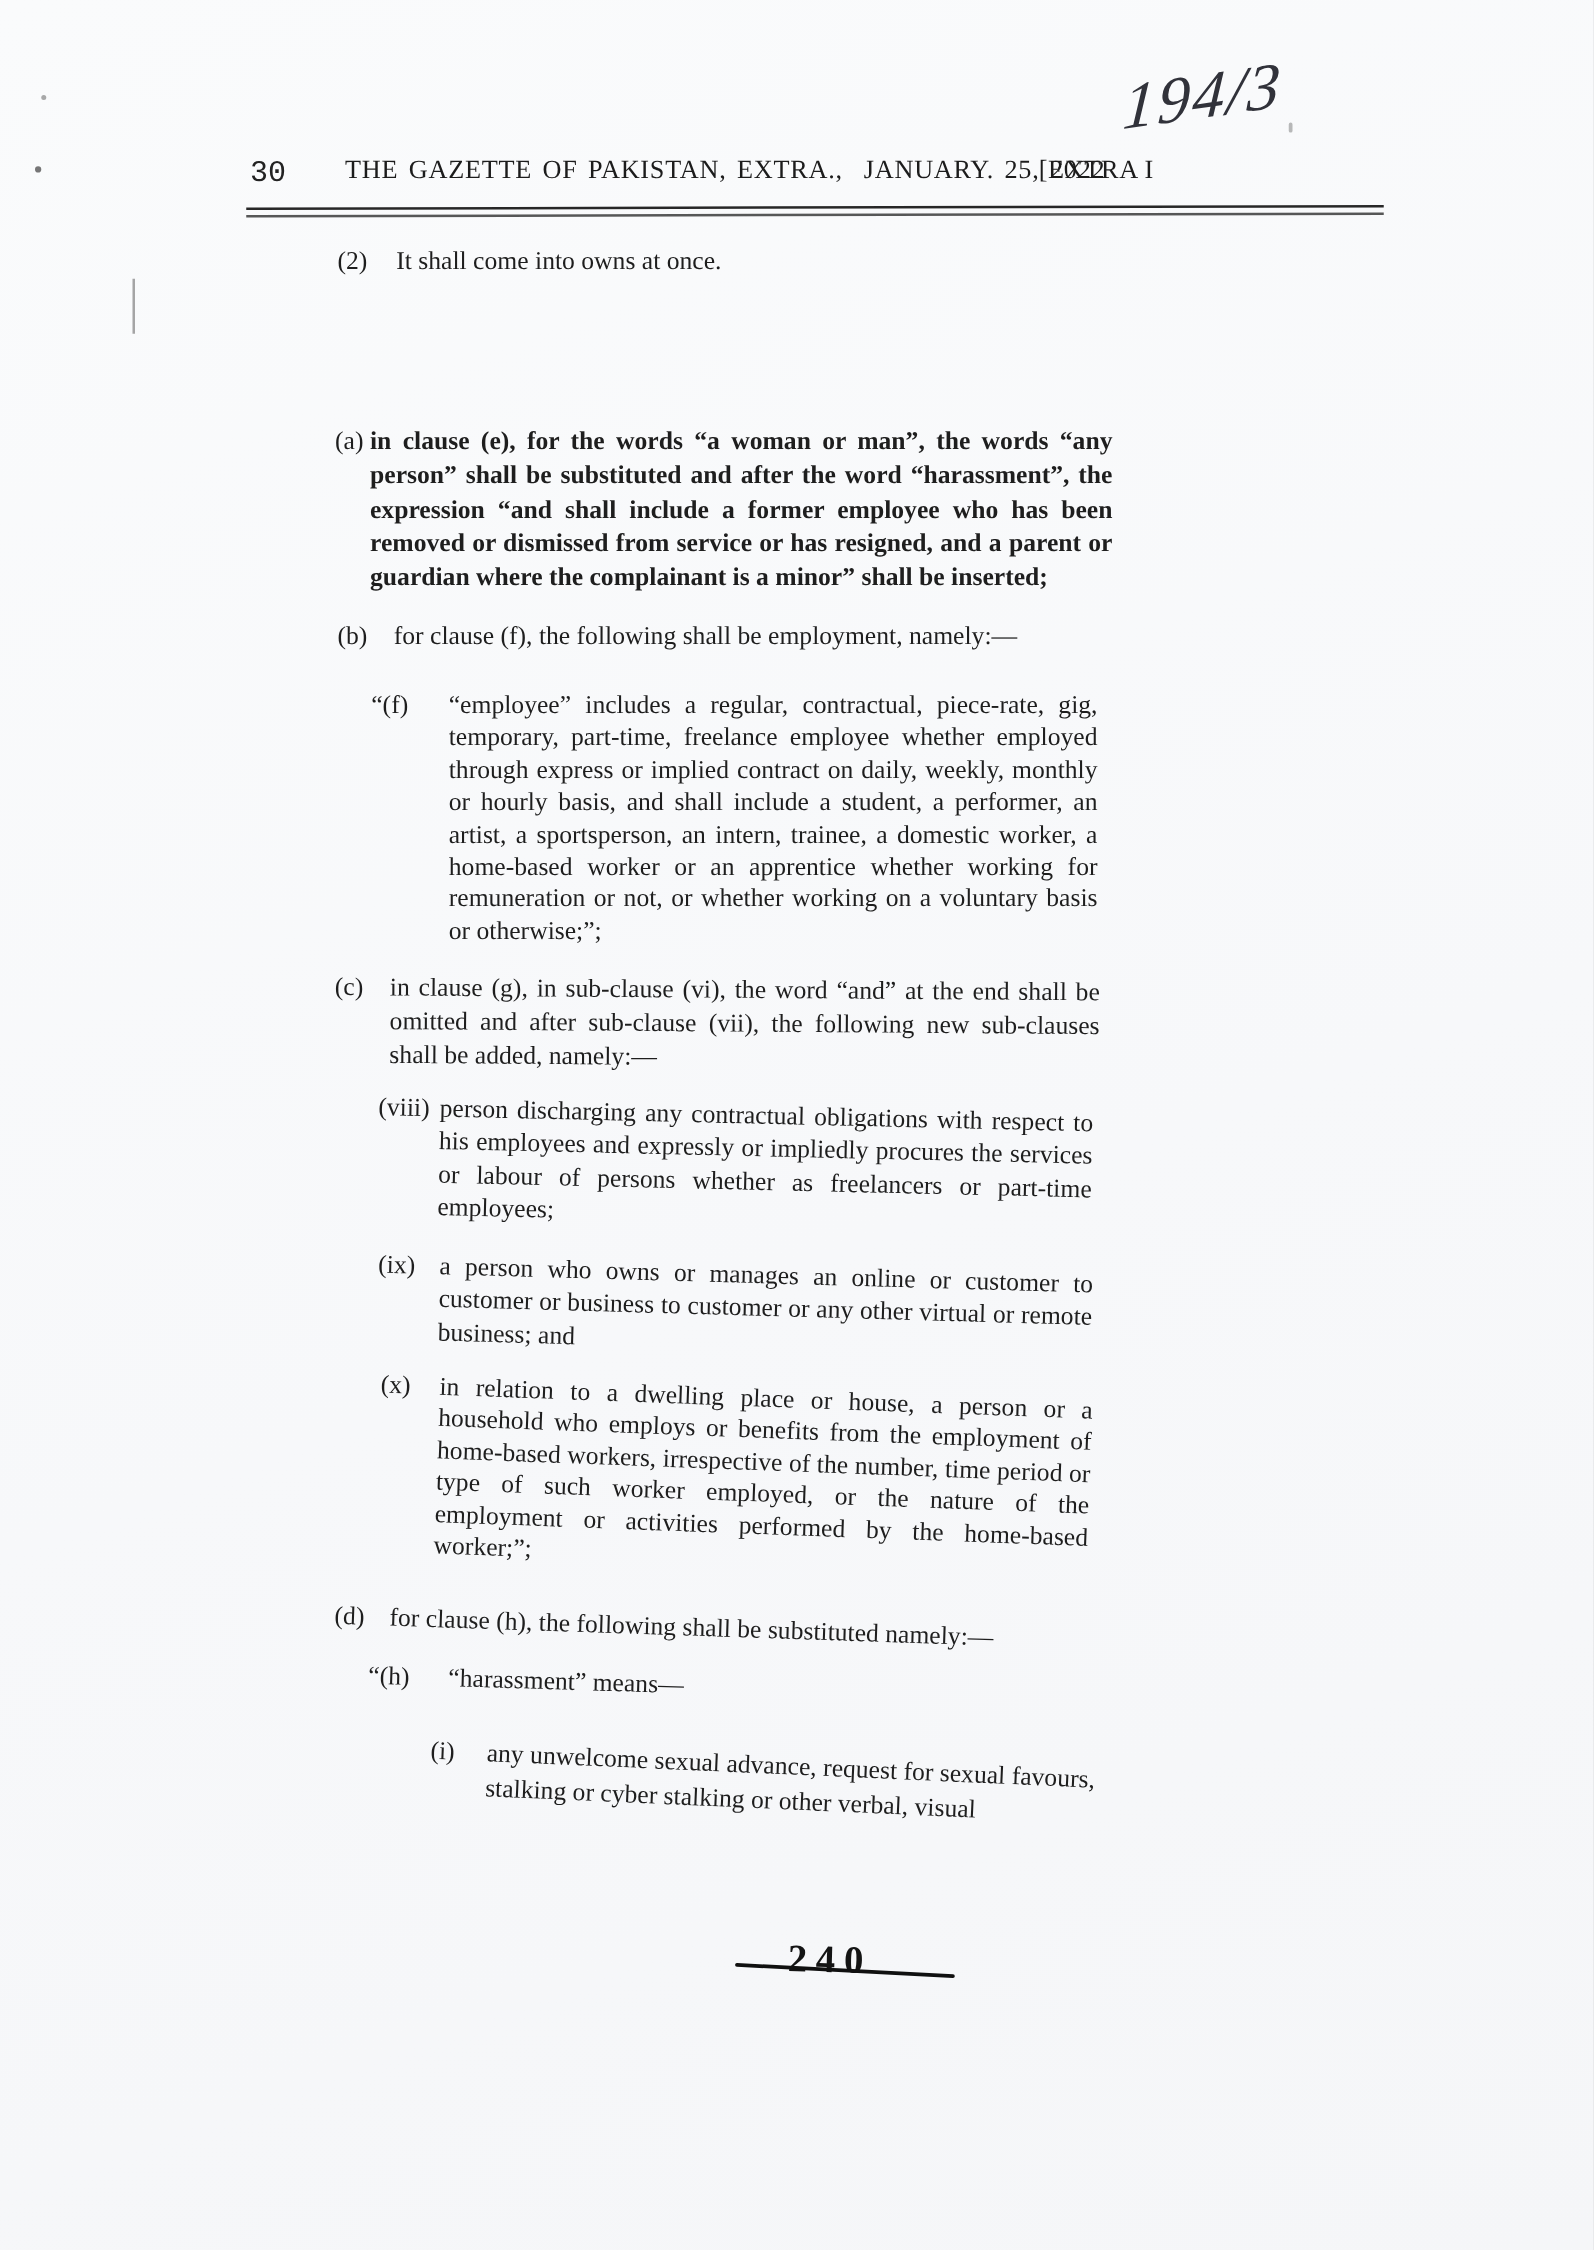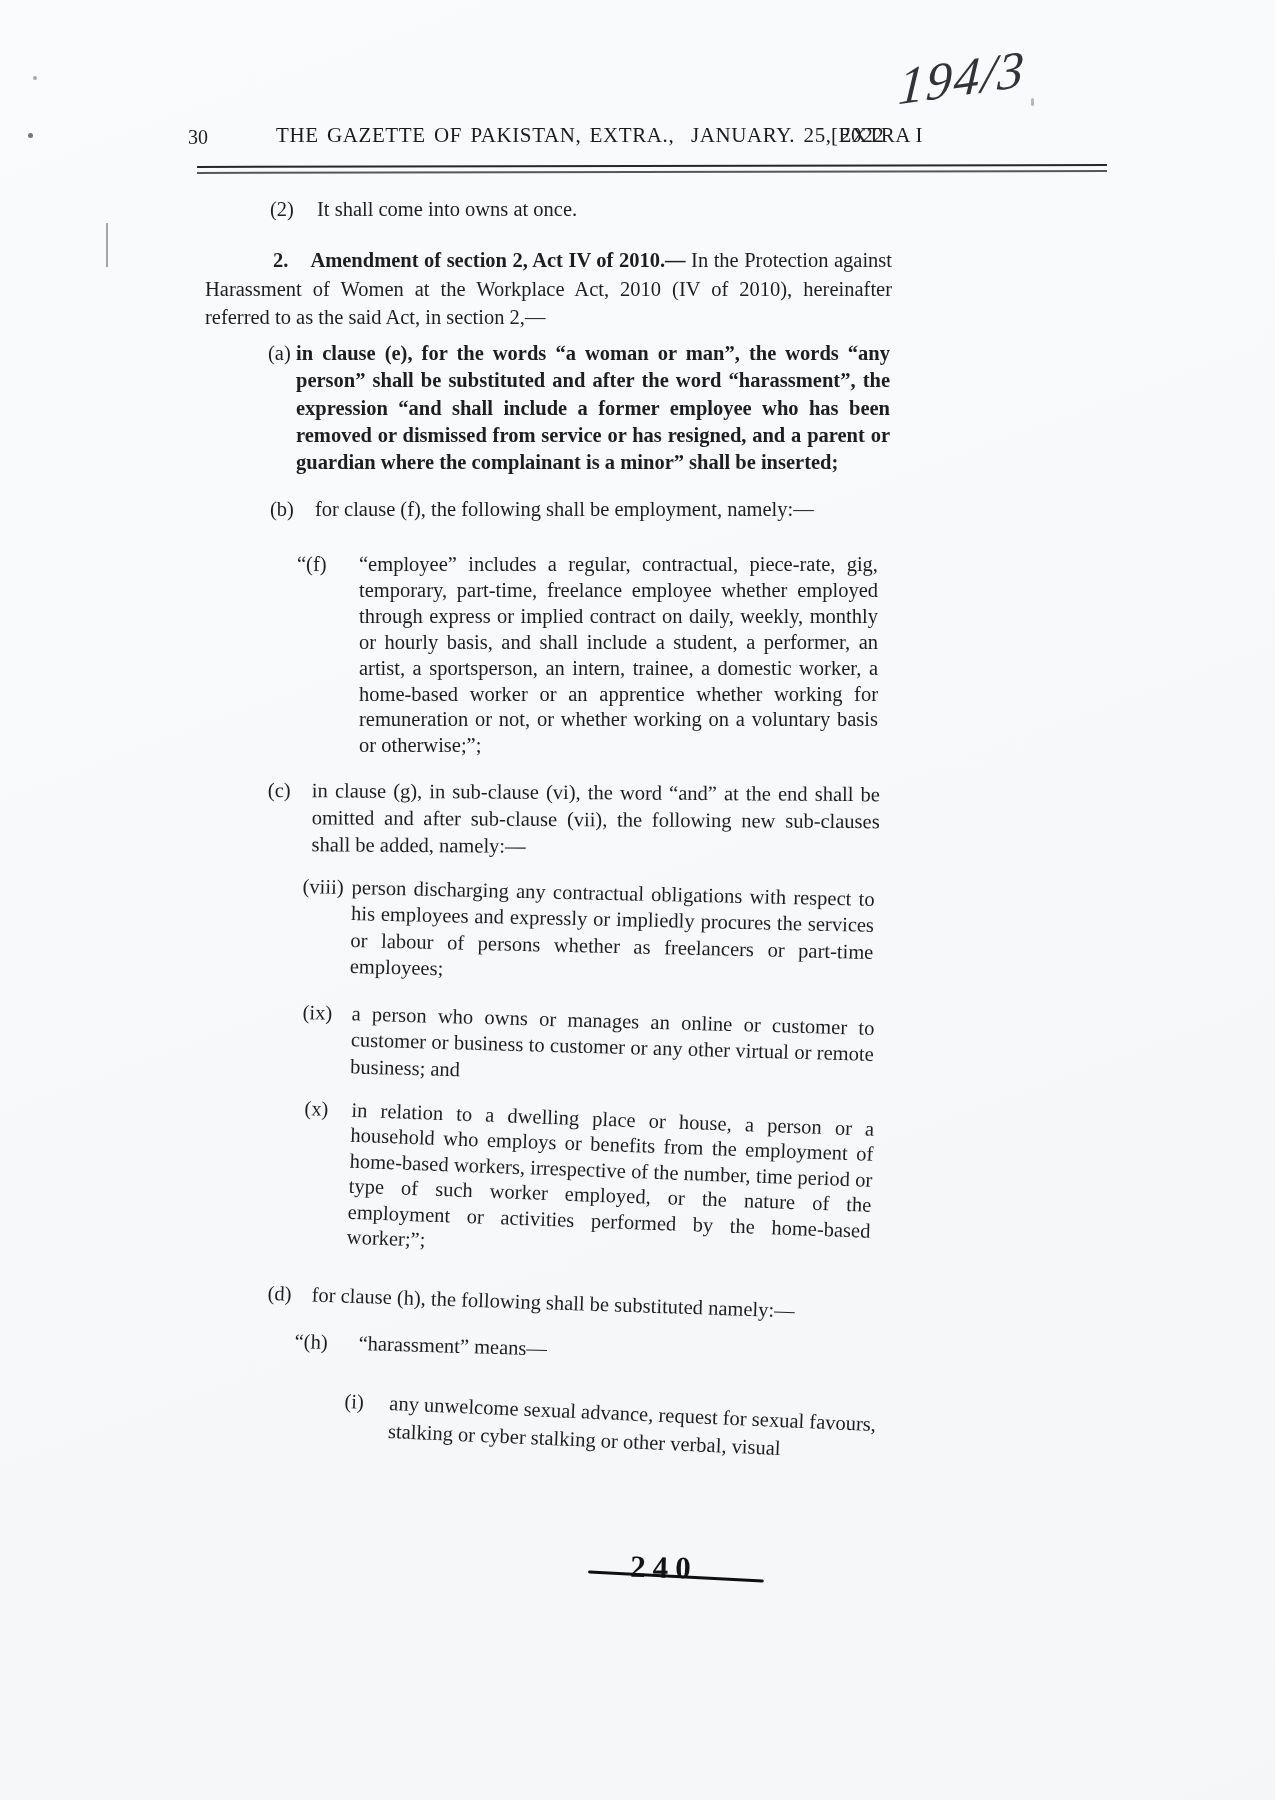--- a/index.html
+++ b/index.html
@@ -8,21 +8,21 @@
     width:1275px; height:1800px;
     margin:0 auto;
     background:linear-gradient(160deg,#fafbfc 0%,#f7f8fa 55%,#f5f6f8 100%);
     font-family:"Liberation Serif","DejaVu Serif",serif;
     color:#1e1e1e;
     overflow:hidden;
   }
   .abs { position:absolute; }
 
   
-  .hdr-num  { top:126px; left:188px; font-size:20px; color:#222; }
+  .hdr-num  { top:126px; left:200px; font-size:24px; color:#222;font-family:Liberation Mono, monospace; }
   .hdr-title{ top:123px; left:276px; font-size:21px; letter-spacing:.6px; word-spacing:2.5px; white-space:pre; color:#1c1c1c; }
   .hdr-part { top:123px; left:831px; font-size:21px; letter-spacing:.5px; color:#1c1c1c; }
   .rule1 { top:165px; left:197px; width:910px; height:2.4px; background:#272727; transform:rotate(-.12deg); }
   .rule2 { top:171px; left:197px; width:910px; height:1.6px; background:#3a3a3a; transform:rotate(-.12deg); opacity:.85; }
 
   
   .handwritten {
     top:48px; left:898px;
     font-size:52px; font-style:italic; font-weight:500;
     color:#31323a;
@@ -59,24 +59,20 @@
   <div class="abs hdr-title">THE GAZETTE OF PAKISTAN, EXTRA.,  JANUARY. 25, 2022</div>
   <div class="abs hdr-part">[EXTRA I</div>
   <div class="abs rule1"></div>
   <div class="abs rule2"></div>
 
   <div class="clause" style="top:198px; left:270px; width:640px;">
     <span class="c-label">(2)</span>
     <div class="c-text single" style="margin-left:47px;">It shall come into owns at once.</div>
   </div>
 
-  <p class="clause" style="top:246px; left:205px; width:687px; margin:0; line-height:28.6px; text-align:justify; text-indent:68px;">
-    <span class="sec2-num">2.</span><span class="bold">Amendment of section 2, Act IV of 2010.—</span>
-    <span>In the Protection against Harassment of Women at the Workplace Act, 2010 (IV of 2010), hereinafter referred to as the said Act, in section 2,—</span>
-  </p>
 
   <div class="clause" style="top:340px; left:268px; width:622px; line-height:27.3px;">
     <span class="c-label">(a)</span>
     <div class="c-text" style="margin-left:28px;font-weight:bold;">in clause (e), for the words “a woman or man”, the words “any person” shall be substituted and after the word “harassment”, the expression “and shall include a former employee who has been removed or dismissed from service or has resigned, and a parent or guardian where the complainant is a minor” shall be inserted;</div>
   </div>
 
   <div class="clause" style="top:498px; left:270px; width:640px;">
     <span class="c-label">(b)</span>
     <div class="c-text single" style="margin-left:45px;">for clause (f), the following shall be employment, namely:—</div>
   </div>

